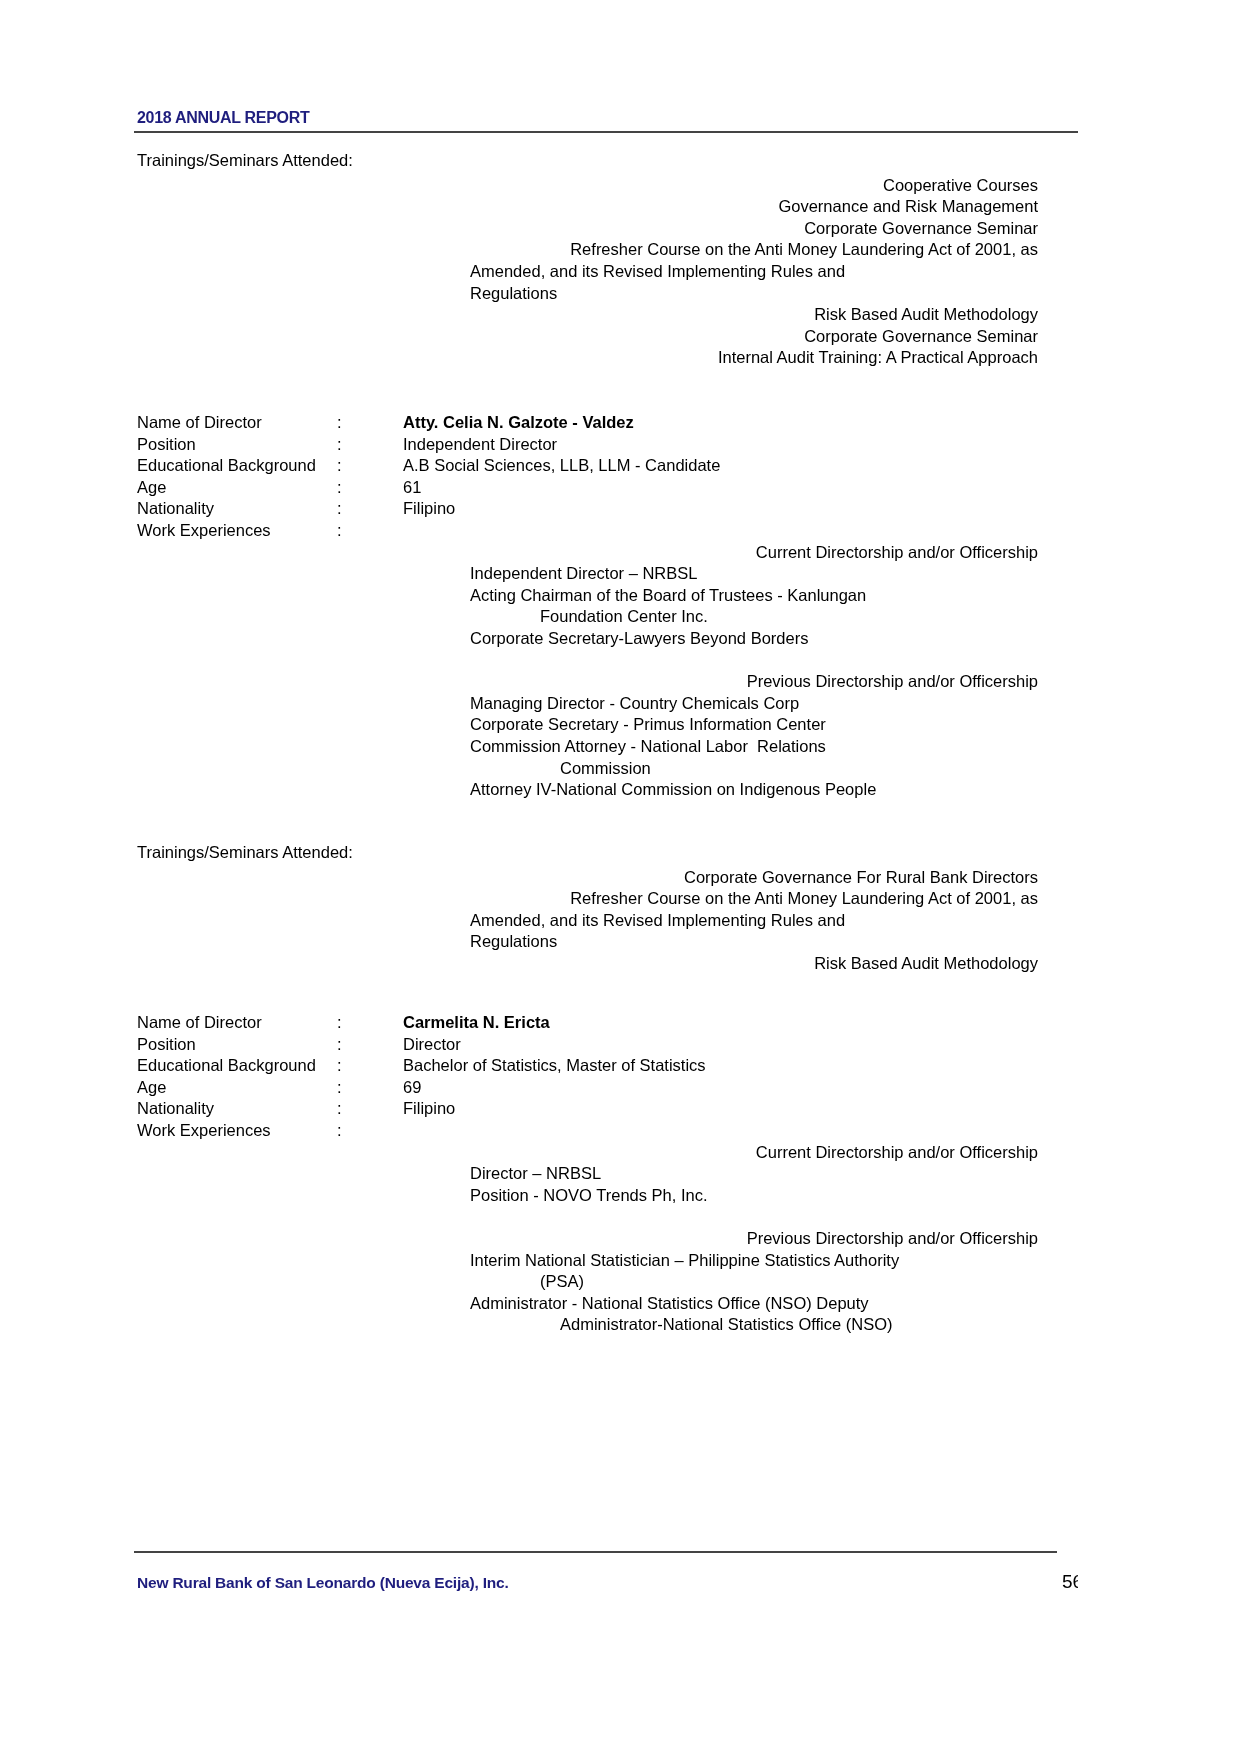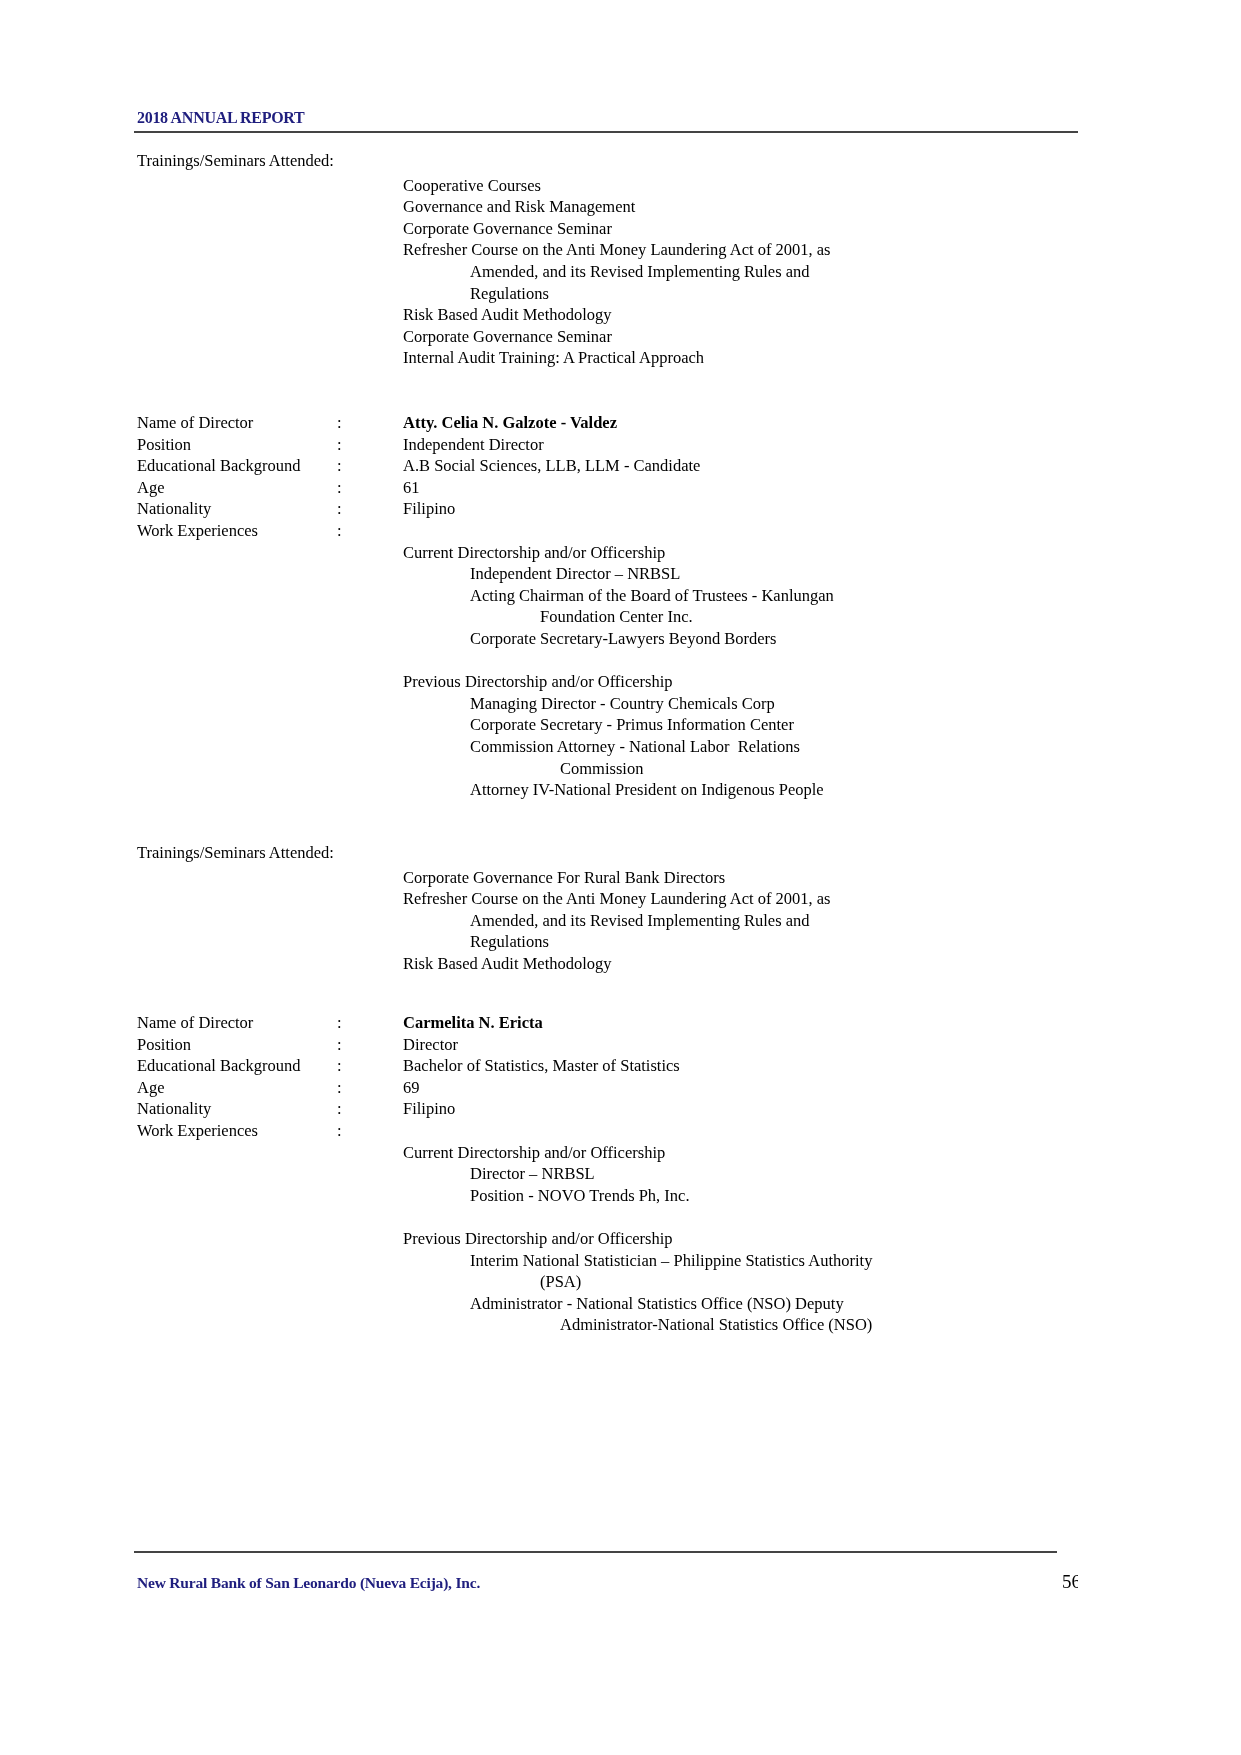--- a/index.html
+++ b/index.html
@@ -1,21 +1,21 @@
 <!DOCTYPE html>
 <html style="--navy: #1f1e7e; --rule: #444444;"><head>
 <meta charset="utf-8">
 <style>
   html,body { margin:0; padding:0; background:#ffffff; }
   .page {
     position:relative;
     width:1078px;
     height:1755px;
     background:#ffffff;
-    font-family:Liberation Serif, serif;
+    font-family:Liberation Sans, sans-serif;
     font-size:16.5px;
     line-height:21.6px;
     color:#000000;
     overflow:hidden;
   }
   .title {
     position:absolute;
     left:137px;
     top:107px;
     font-size:16px;
@@ -23,21 +23,21 @@
     letter-spacing:-0.3px;
     color:var(--navy,#1f1e7e);
   }
   .rule { position:absolute; height:2px; background:var(--rule,#444444); }
   .rule-top    { left:134px; top:131px;  width:966px; }
   .rule-bottom { left:134px; top:1551px; width:923px; }
   .block { position:absolute; left:137px; right:40px; }
   .label { white-space:pre-wrap; }
   .items { margin-top:3px; }
   .line  { white-space:pre-wrap; }
-  .ind0 { padding-left:266px; }
+  .ind0 { padding-left:266px;text-align:right; }
   .ind1 { padding-left:333px; }
   .ind2 { padding-left:403px; }
   .ind3 { padding-left:423px; }
   .spacer { height:21.6px; }
   .kv-row { display:grid; grid-template-columns:200px 66px auto; }
   .kv-label, .kv-colon, .kv-value { white-space:pre-wrap; }
   .bold { font-weight:bold; }
   .footer-bank {
     position:absolute;
     left:137px;
@@ -115,21 +115,21 @@
     <div class="line ind1">Independent Director – NRBSL</div>
     <div class="line ind1">Acting Chairman of the Board of Trustees - Kanlungan</div>
     <div class="line ind2">Foundation Center Inc.</div>
     <div class="line ind1">Corporate Secretary-Lawyers Beyond Borders</div>
     <div class="spacer"></div>
     <div class="line ind0">Previous Directorship and/or Officership</div>
     <div class="line ind1">Managing Director - Country Chemicals Corp</div>
     <div class="line ind1">Corporate Secretary - Primus Information Center</div>
     <div class="line ind1">Commission Attorney - National Labor  Relations</div>
     <div class="line ind3">Commission</div>
-    <div class="line ind1">Attorney IV-National President on Indigenous People</div>
+    <div class="line ind1">Attorney IV-National Commission on Indigenous People</div>
   </section>
 
   <section class="block" style="top:842px">
     <div class="label">Trainings/Seminars Attended:</div>
     <div class="items">
       <div class="line ind0">Corporate Governance For Rural Bank Directors</div>
       <div class="line ind0">Refresher Course on the Anti Money Laundering Act of 2001, as</div>
       <div class="line ind1">Amended, and its Revised Implementing Rules and</div>
       <div class="line ind1">Regulations</div>
       <div class="line ind0">Risk Based Audit Methodology</div>

